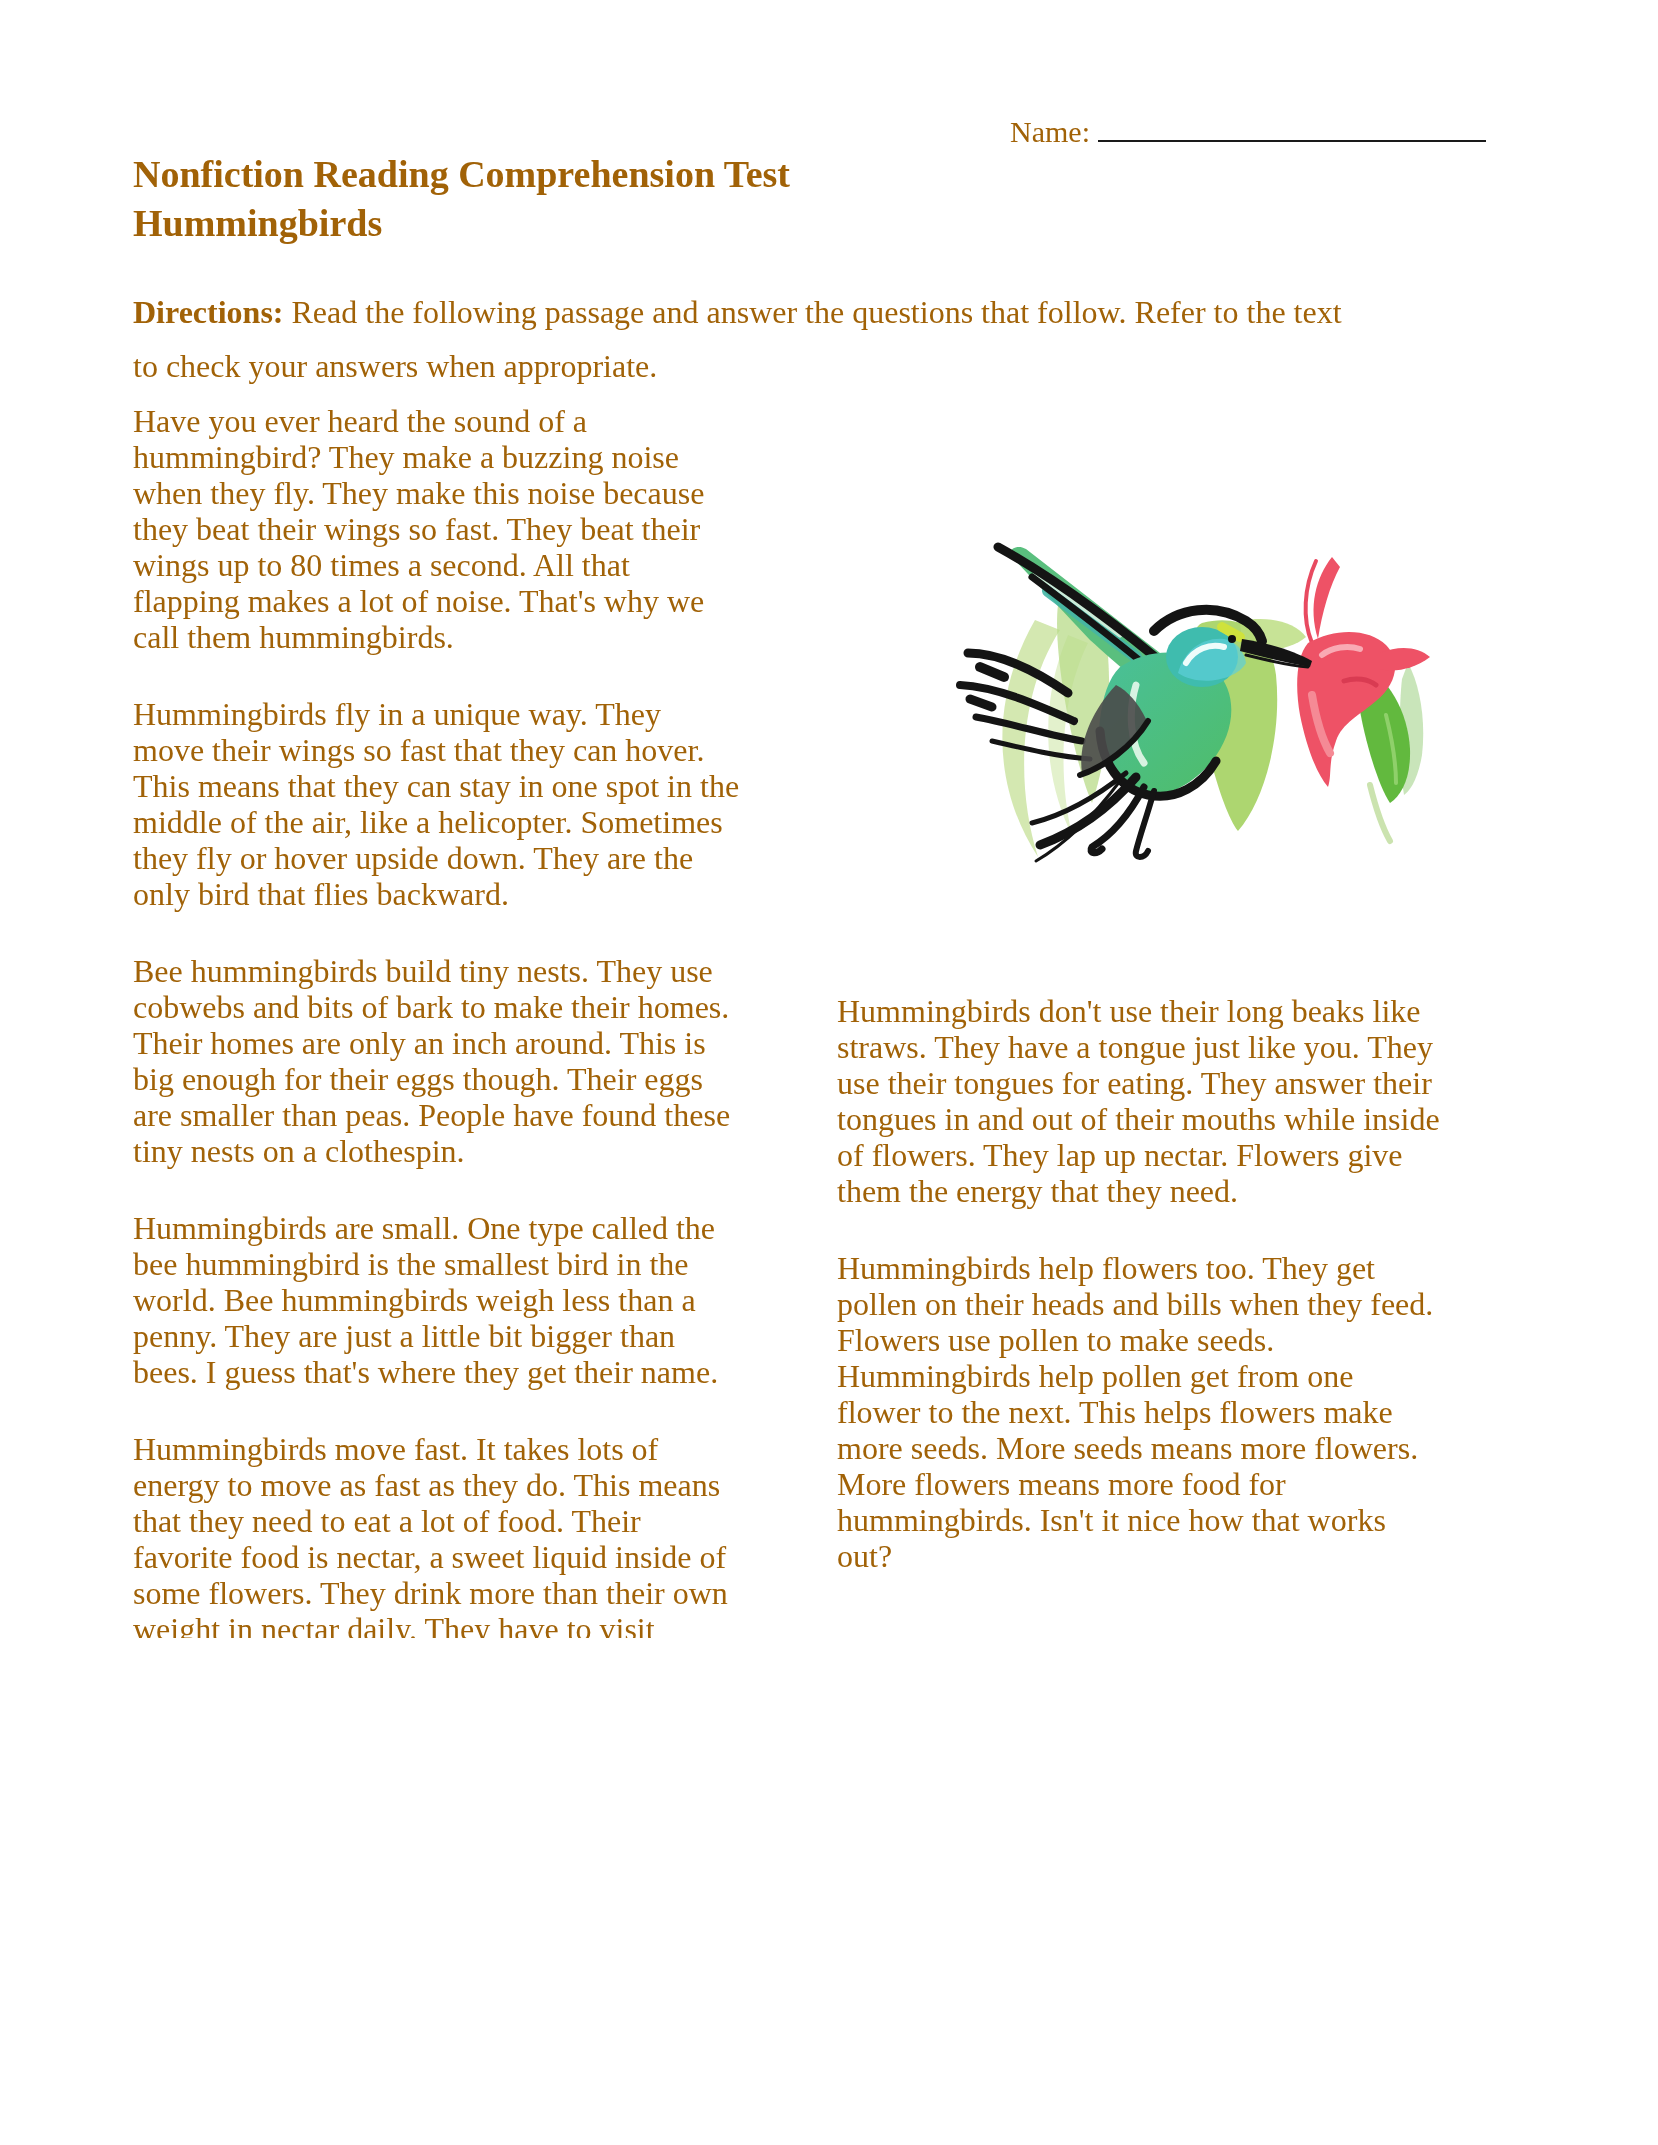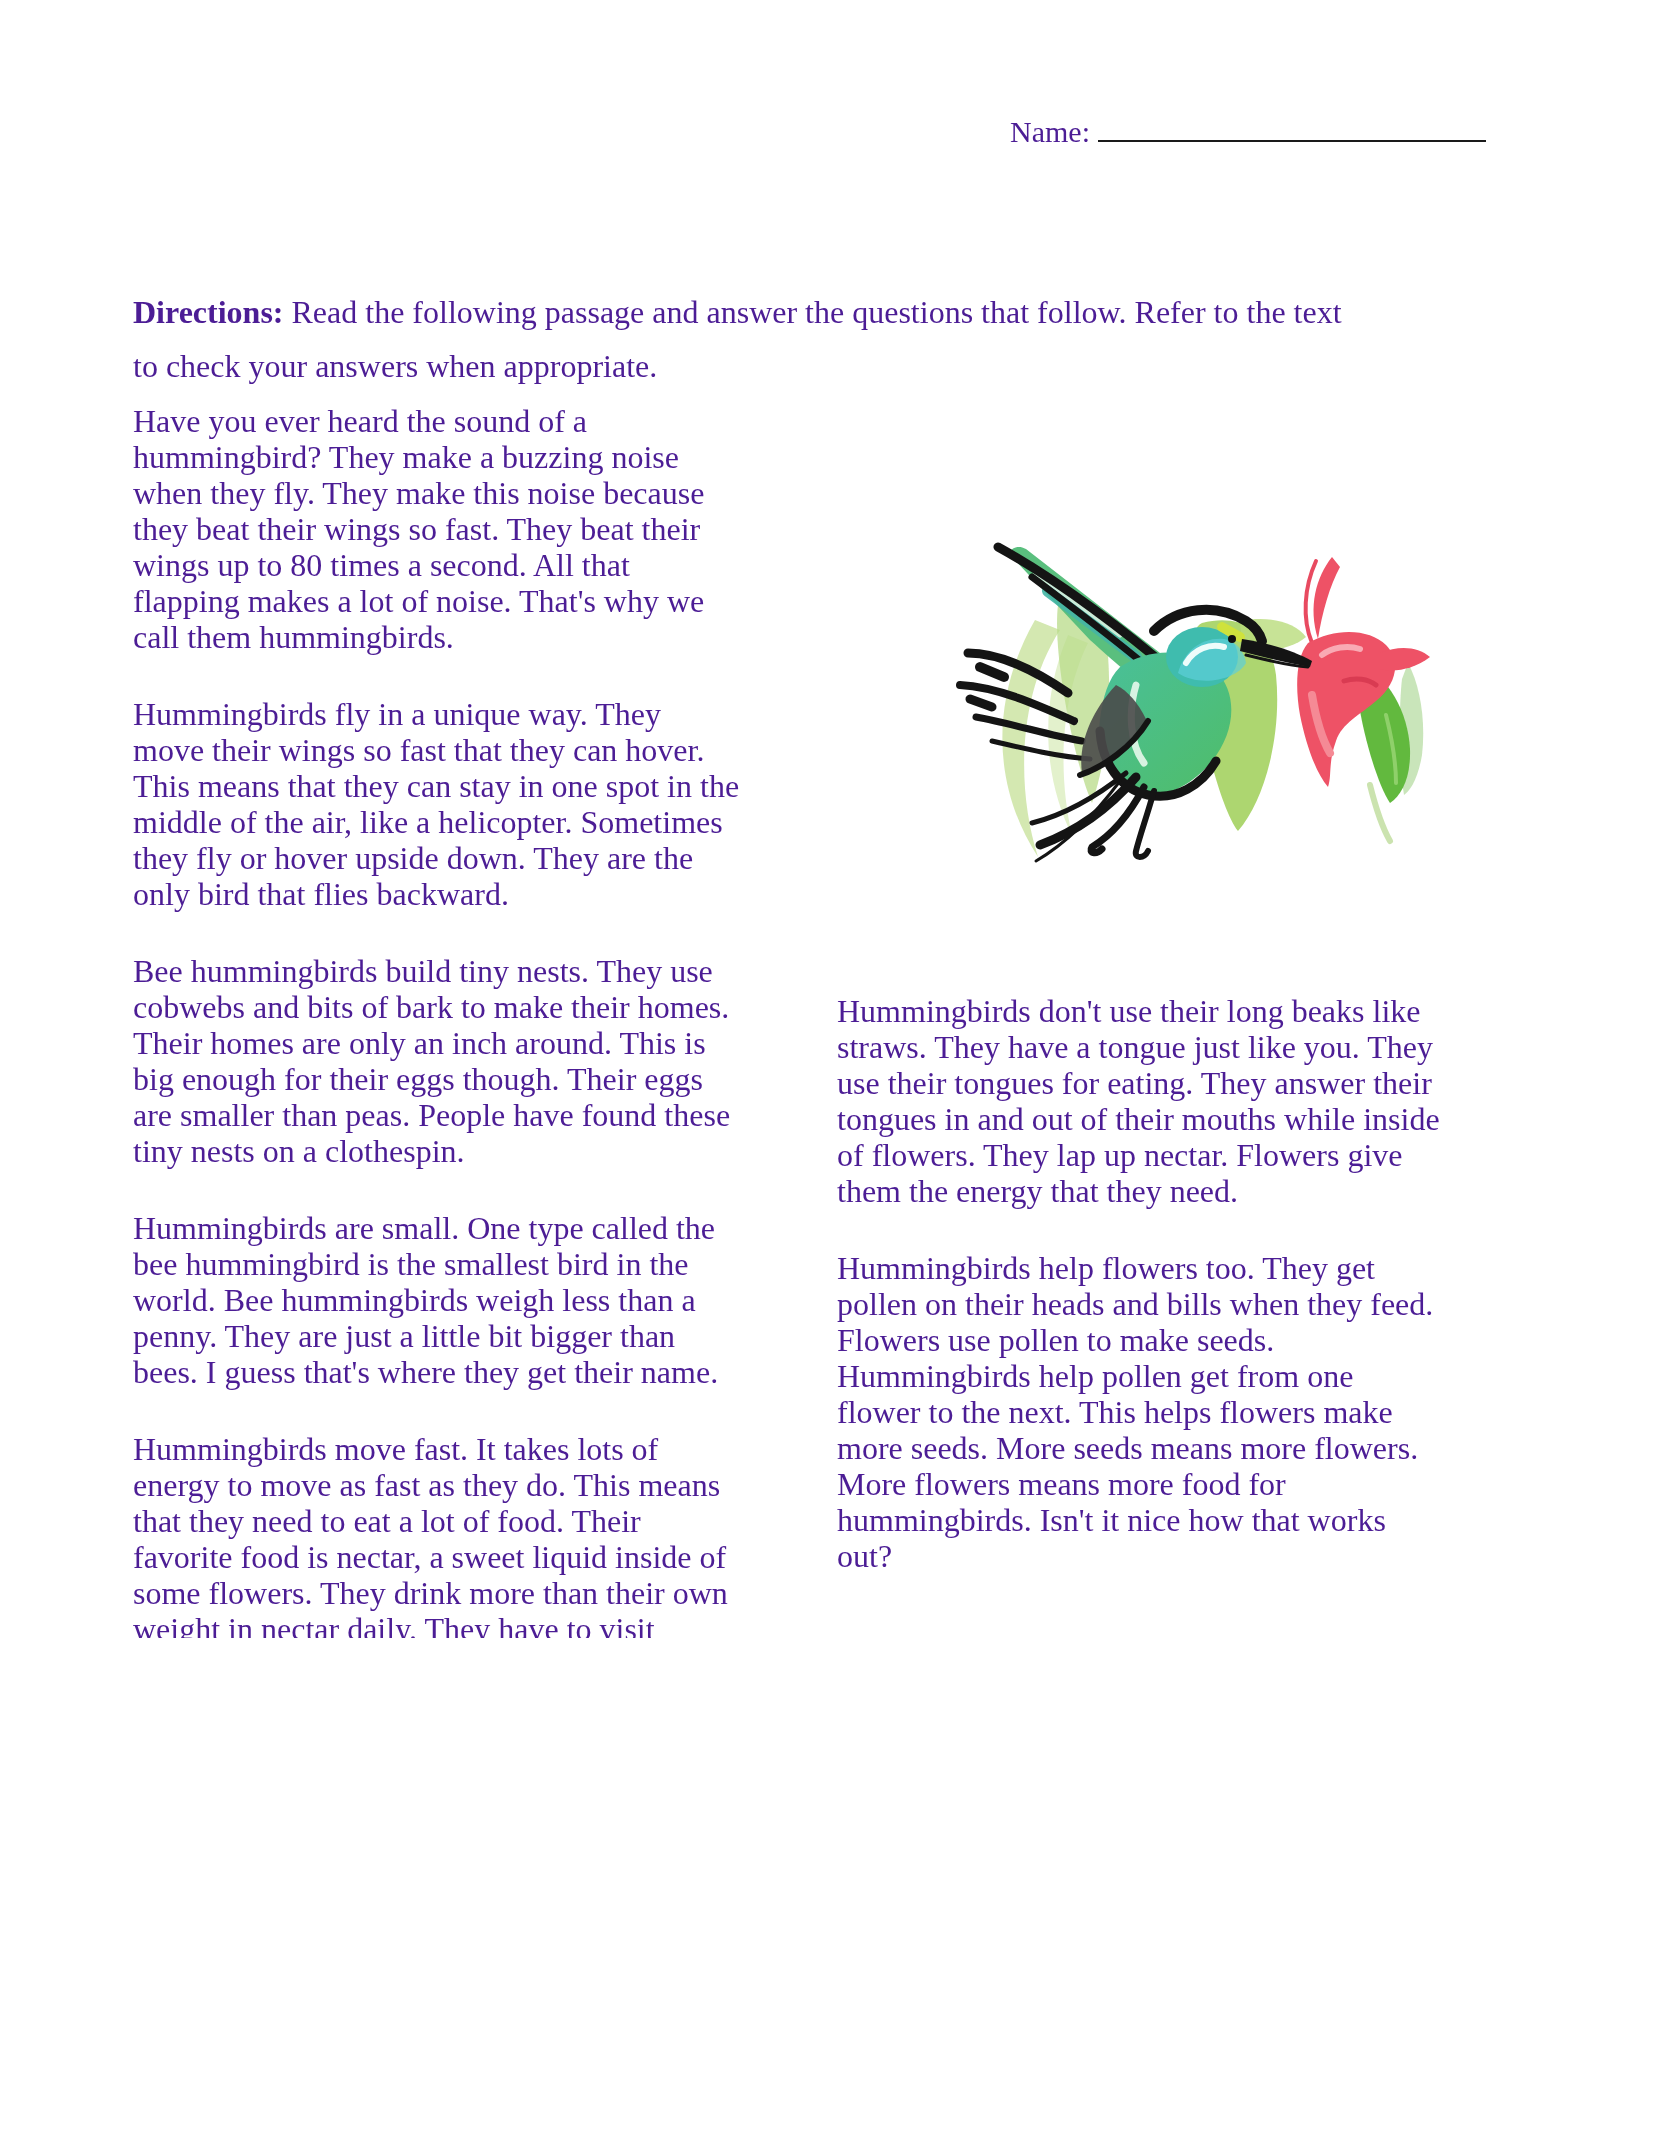--- a/index.html
+++ b/index.html
@@ -2,21 +2,21 @@
 <html><head>
 <meta charset="utf-8">
 <style>
   * { margin: 0; padding: 0; box-sizing: border-box; }
   html, body { background: #ffffff; }
   .page {
     position: relative;
     width: 1658px;
     height: 1638px;
     background: #ffffff;
-    color: #4c1d95;
+    color: #a16207;
     font-family: "Liberation Serif", "DejaVu Serif", serif;
     overflow: hidden;
   }
   .name-block {
     position: absolute;
     left: 1010px;
     top: 112px;
     font-size: 30px;
     white-space: nowrap;
   }
@@ -66,20 +66,24 @@
 </style>
 </head>
 <body>
 
 <div class="page">
 
   <div class="name-block">
     <span>Name:</span><span class="name-line"></span>
   </div>
 
+  <header class="title-block">
+    <div>Nonfiction Reading Comprehension Test</div>
+    <div>Hummingbirds</div>
+  </header>
 
   <p class="directions"><b>Directions:</b><span> Read the following passage and answer the questions that follow. Refer to the text
 to check your answers when appropriate.</span></p>
 
   <svg class="illustration" viewBox="0 0 500 340" aria-hidden="true">
     <defs>
       <linearGradient id="bodyGrad" x1="0%" y1="0%" x2="80%" y2="100%">
         <stop offset="0" stop-color="#49c09a"></stop>
         <stop offset="1" stop-color="#4fbd6c"></stop>
       </linearGradient>

